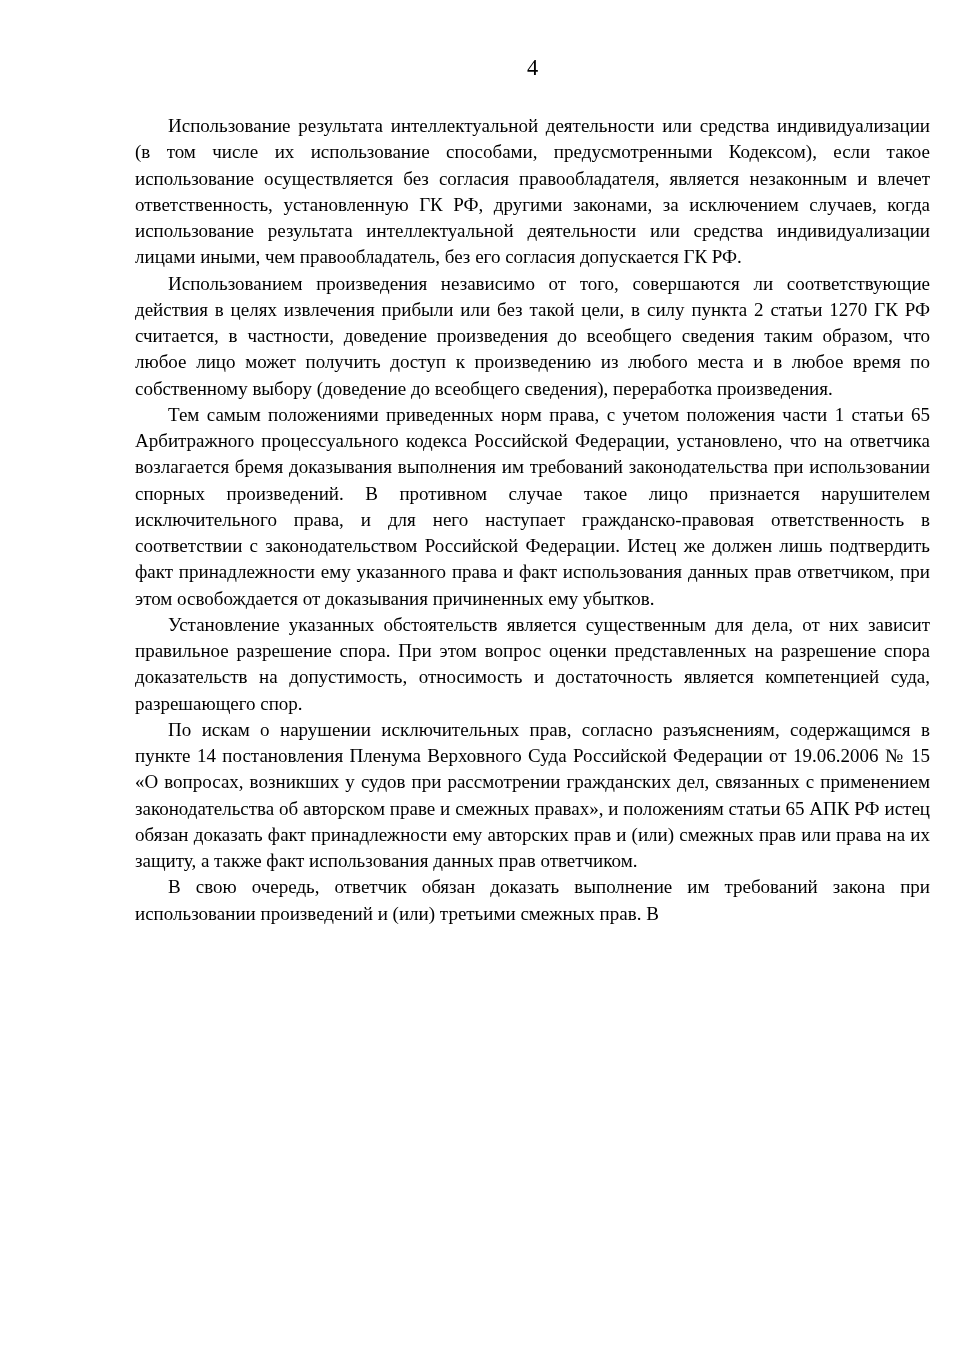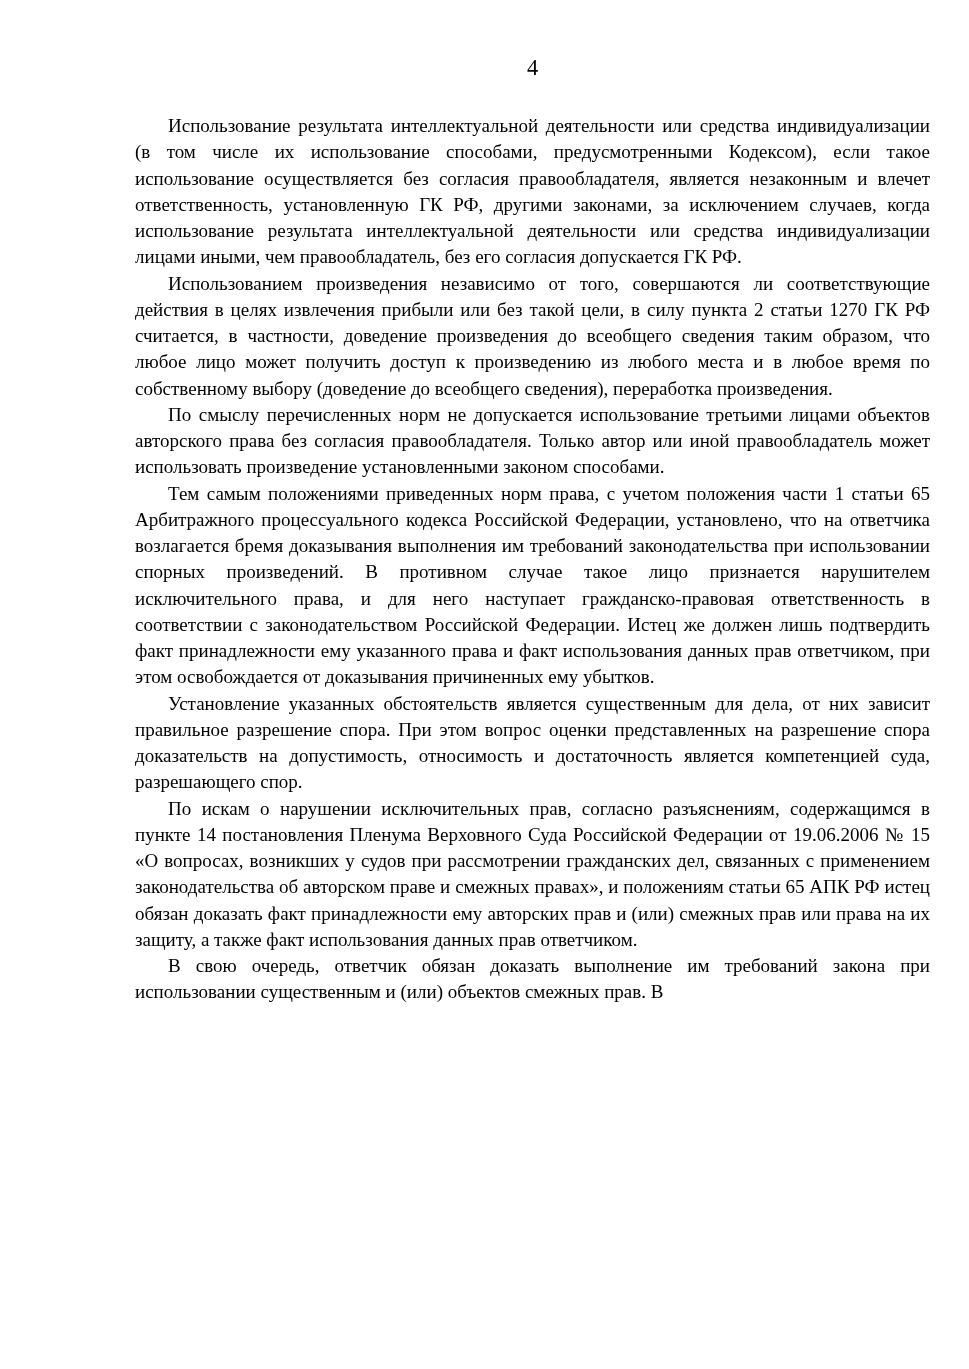--- a/index.html
+++ b/index.html
@@ -56,20 +56,19 @@
 
 <div class="page">
 
   <div class="page-header">
     <span class="page-number">4</span>
   </div>
 
   <div class="document-body">
     <p>Использование результата интеллектуальной деятельности или средства индивидуализации (в том числе их использование способами, предусмотренными Кодексом), если такое использование осуществляется без согласия правообладателя, является незаконным и влечет ответственность, установленную ГК РФ, другими законами, за исключением случаев, когда использование результата интеллектуальной деятельности или средства индивидуализации лицами иными, чем правообладатель, без его согласия допускается ГК РФ.</p>
     <p>Использованием произведения независимо от того, совершаются ли соответствующие действия в целях извлечения прибыли или без такой цели, в силу пункта 2 статьи 1270 ГК РФ считается, в частности, доведение произведения до всеобщего сведения таким образом, что любое лицо может получить доступ к произведению из любого места и в любое время по собственному выбору (доведение до всеобщего сведения), переработка произведения.</p>
-    <p>По смыслу перечисленных норм не допускается использование третьими лицами объектов авторского права без согласия правообладателя. Только автор или иной правообладатель может использовать произведение установленными законом способами.</p>
     <p>Тем самым положениями приведенных норм права, с учетом положения части 1 статьи 65 Арбитражного процессуального кодекса Российской Федерации, установлено, что на ответчика возлагается бремя доказывания выполнения им требований законодательства при использовании спорных произведений. В противном случае такое лицо признается нарушителем исключительного права, и для него наступает гражданско-правовая ответственность в соответствии с законодательством Российской Федерации. Истец же должен лишь подтвердить факт принадлежности ему указанного права и факт использования данных прав ответчиком, при этом освобождается от доказывания причиненных ему убытков.</p>
     <p>Установление указанных обстоятельств является существенным для дела, от них зависит правильное разрешение спора. При этом вопрос оценки представленных на разрешение спора доказательств на допустимость, относимость и достаточность является компетенцией суда, разрешающего спор.</p>
     <p>По искам о нарушении исключительных прав, согласно разъяснениям, содержащимся в пункте 14 постановления Пленума Верховного Суда Российской Федерации от 19.06.2006 № 15 «О вопросах, возникших у судов при рассмотрении гражданских дел, связанных с применением законодательства об авторском праве и смежных правах», и положениям статьи 65 АПК РФ истец обязан доказать факт принадлежности ему авторских прав и (или) смежных прав или права на их защиту, а также факт использования данных прав ответчиком.</p>
-    <p>В свою очередь, ответчик обязан доказать выполнение им требований закона при использовании существенным и (или) объектов смежных прав. В</p>
+    <p>В свою очередь, ответчик обязан доказать выполнение им требований закона при использовании произведений и (или) третьими смежных прав. В</p>
   </div>
 
 </div>
 
 </body></html>

